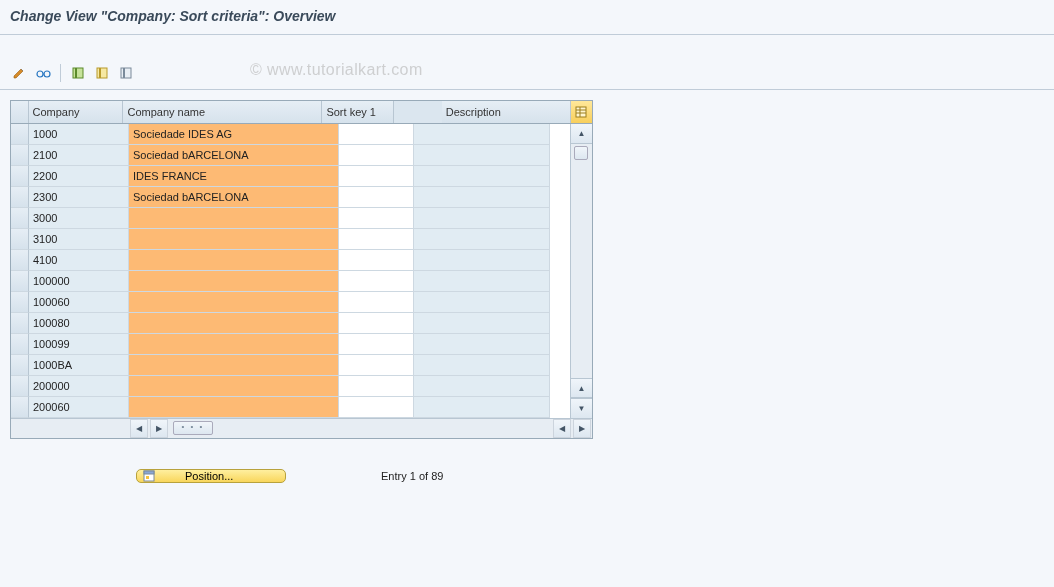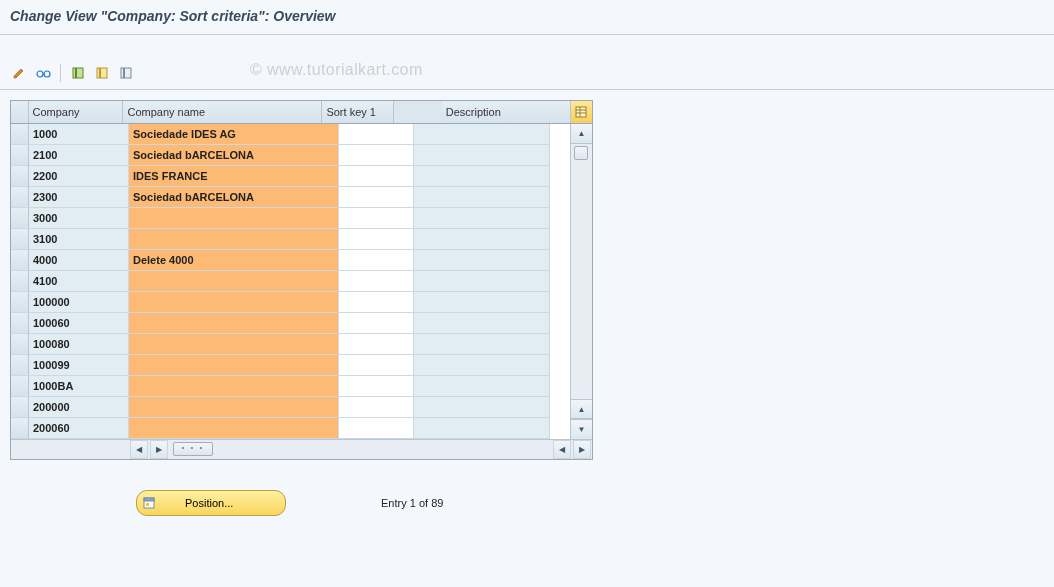--- a/index.html
+++ b/index.html
@@ -130,21 +130,20 @@
       height: 14px;
       background: linear-gradient(#f0f5fa, #dde7f0);
       border: 1px solid #aab;
       border-radius: 2px;
     }
     .body-flex {
       display: flex;
     }
     .rows {
       flex: 1;
-      font-weight: bold;
     }
     .row {
       display: flex;
       height: 21px;
     }
     .cell {
       font-size: 11px;
       padding: 0 4px;
       border-right: 1px solid #cdd8e1;
       border-bottom: 1px solid #cdd8e1;
@@ -219,25 +218,25 @@
       justify-content: flex-end;
     }
     .footer-area {
       display: flex;
       align-items: center;
       margin-top: 30px;
       margin-left: 10px;
     }
     .position-btn {
       width: 150px;
-      height: 26px;
+      height: 14px;
       margin-left: 126px;
       background: linear-gradient(#ffef9f, #f9d65c);
       border: 1px solid #b8a23c;
-      border-radius: 11px;
+      border-radius: 5px;
       font-size: 11px;
       display: flex;
       align-items: center;
       justify-content: flex-start;
       padding: 0 6px;
       cursor: pointer;
       gap: 30px;
     }
     .entry-label {
       margin-left: 70px;
@@ -350,27 +349,20 @@
   </div>
 
   <div class="row">
     <div class="cell cell-sel"></div>
     <div class="cell cell-company">3100</div>
     <div class="cell cell-name"></div>
     <div class="cell cell-sort"></div>
     <div class="cell cell-desc"></div>
   </div>
 
-  <div class="row">
-    <div class="cell cell-sel"></div>
-    <div class="cell cell-company">4000</div>
-    <div class="cell cell-name">Delete 4000</div>
-    <div class="cell cell-sort"></div>
-    <div class="cell cell-desc"></div>
-  </div>
 
   <div class="row">
     <div class="cell cell-sel"></div>
     <div class="cell cell-company">4100</div>
     <div class="cell cell-name"></div>
     <div class="cell cell-sort"></div>
     <div class="cell cell-desc"></div>
   </div>
 
   <div class="row">

